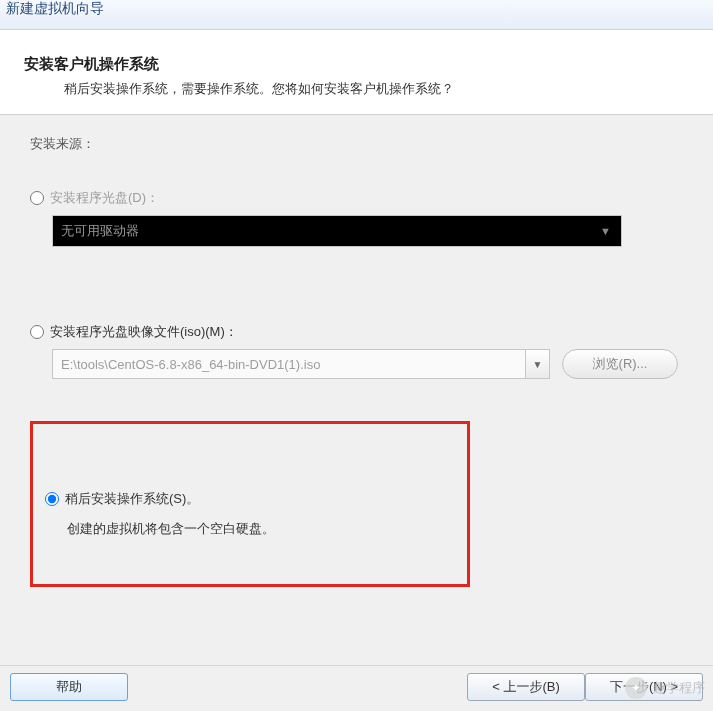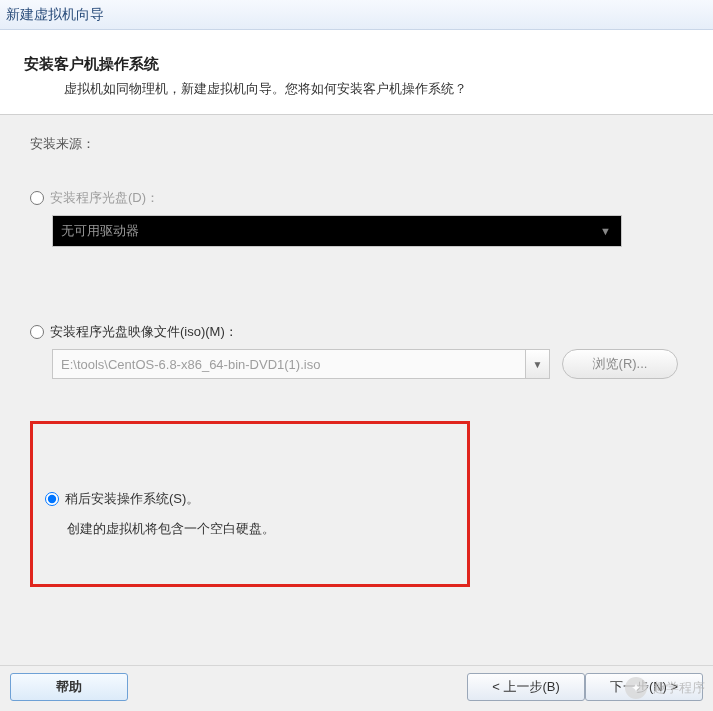--- a/index.html
+++ b/index.html
@@ -11,21 +11,20 @@
     font-size: 13px;
     background: #f0f0f0;
     overflow: hidden;
     position: relative;
   }
   .titlebar {
     height: 30px;
     background: linear-gradient(#f6f9fe, #e6eef9);
     border-bottom: 1px solid #c9d6e8;
     display: flex;
-    align-items: center;
     padding: 0 6px;
     color: #2a4d7b;
     font-size: 14px;
     font-family: Liberation Mono, monospace;
   }
   .header-block {
     background: #ffffff;
     border-bottom: 1px solid #d0d0d0;
     padding: 25px 24px 16px 24px;
   }
@@ -163,21 +162,21 @@
     background: linear-gradient(#fdfdfe, #e4ebf4);
     border-radius: 3px;
     display: flex;
     align-items: center;
     justify-content: center;
     font-size: 13px;
     color: #333;
     cursor: pointer;
     padding: 0 10px;
   }
-  .help-btn { border-color: #6ea1d6; background: linear-gradient(#f5faff,#dcebf9); font-weight: bold; }
+  .help-btn { border-color: #6ea1d6; background: linear-gradient(#f5faff,#dcebf9); }
   .footer-spacer { flex: 1; }
   .btn-gap { }
   .watermark {
     position: absolute;
     right: 8px;
     bottom: 12px;
     display: flex;
     align-items: center;
     gap: 6px;
     color: #b5b5b5;
@@ -194,21 +193,21 @@
 </style>
 </head>
 <body>
 
 <div class="titlebar">
   <span>新建虚拟机向导</span>
 </div>
 
 <div class="header-block">
   <div class="header-title">安装客户机操作系统</div>
-  <div class="header-desc">虚拟机如同物理机，新建虚拟机向导。您将如何安装客户机操作系统？</div>
+  <div class="header-desc">稍后安装操作系统，需要操作系统。您将如何安装客户机操作系统？</div>
 </div>
 
 <div class="content">
 
   <div class="section-title">安装来源：</div>
 
   <div class="option-row">
     <input type="radio" name="src" style="">
     <span class="option-label option-label-disabled">安装程序光盘(D)：</span>
   </div>

